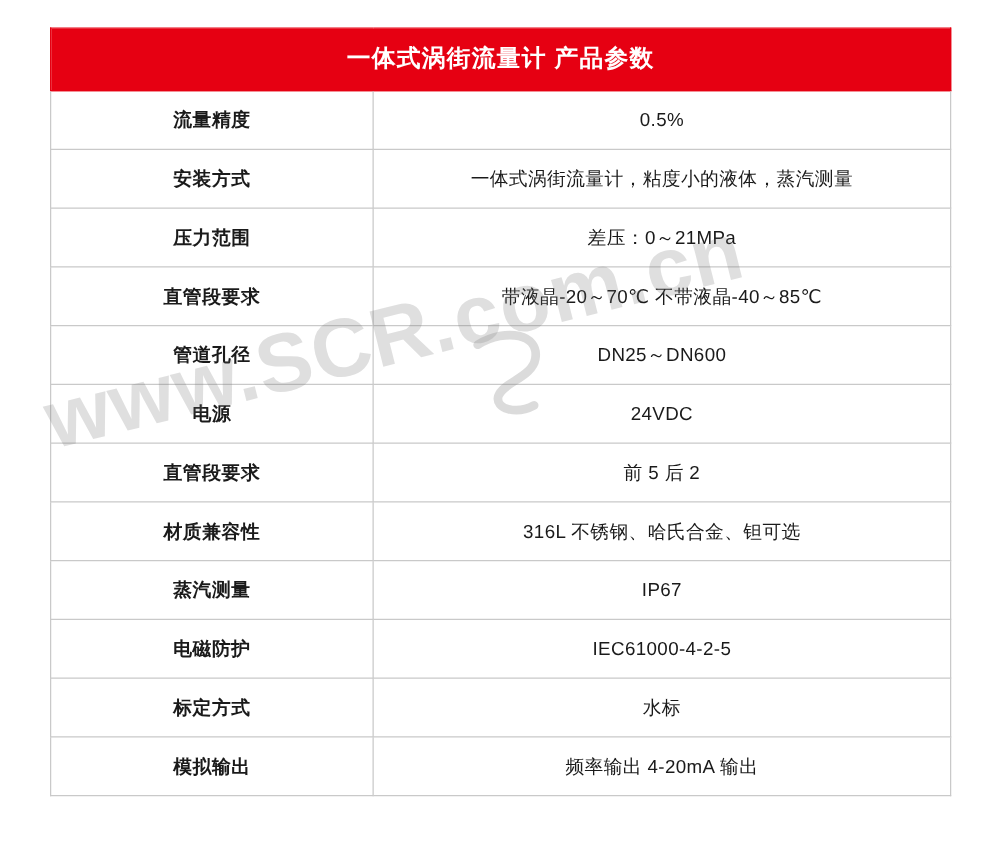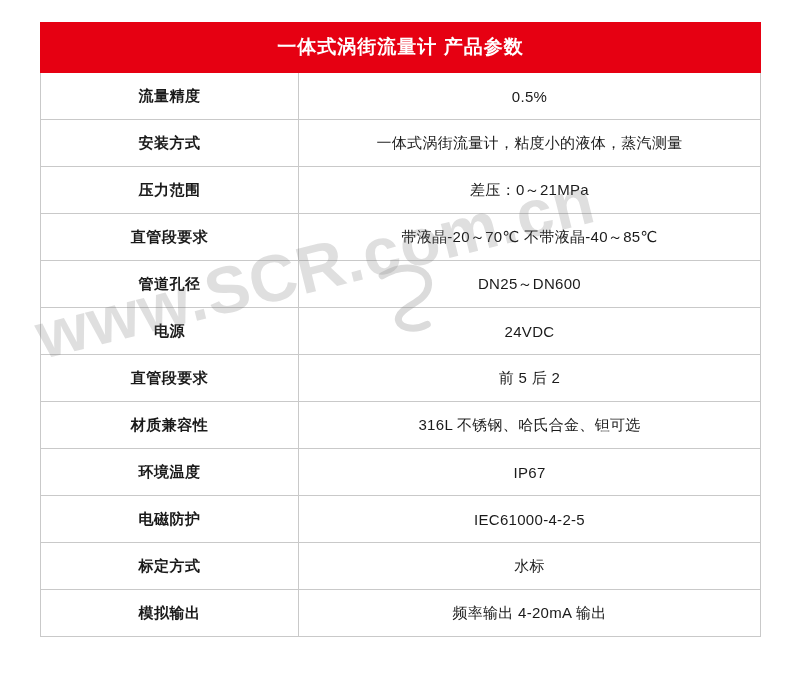--- a/index.html
+++ b/index.html
@@ -144,21 +144,21 @@
         </tr>
         <tr>
           <td class="label-cell">直管段要求</td>
           <td class="value-cell">前 5 后 2</td>
         </tr>
         <tr>
           <td class="label-cell">材质兼容性</td>
           <td class="value-cell">316L 不锈钢、哈氏合金、钽可选</td>
         </tr>
         <tr>
-          <td class="label-cell">环境温度</td>
+          <td class="label-cell">蒸汽测量</td>
           <td class="value-cell">IP67</td>
         </tr>
         <tr>
           <td class="label-cell">电磁防护</td>
           <td class="value-cell">IEC61000-4-2-5</td>
         </tr>
         <tr>
           <td class="label-cell">标定方式</td>
           <td class="value-cell">水标</td>
         </tr>

